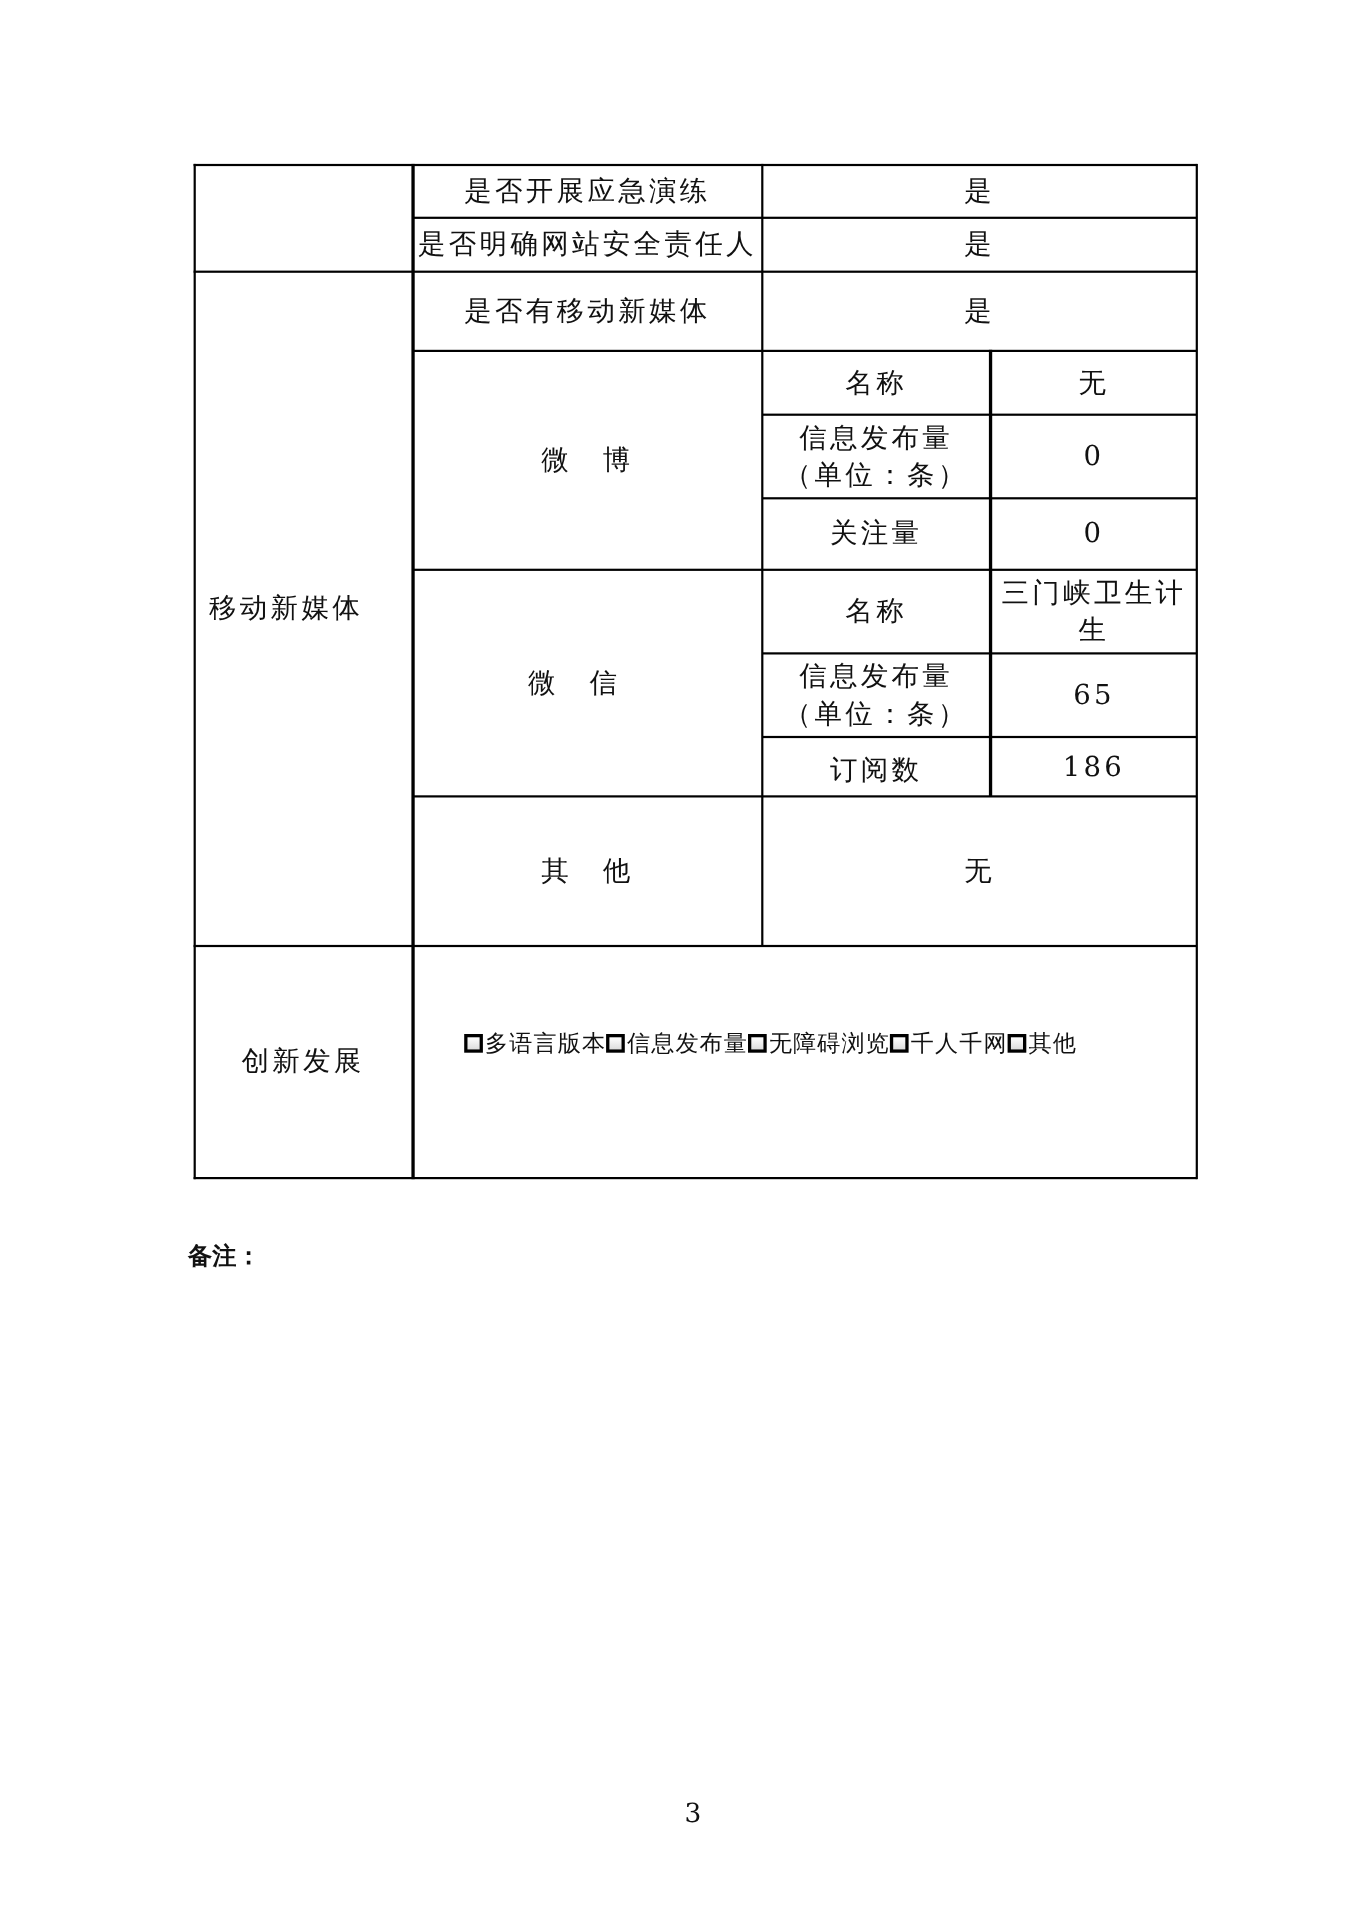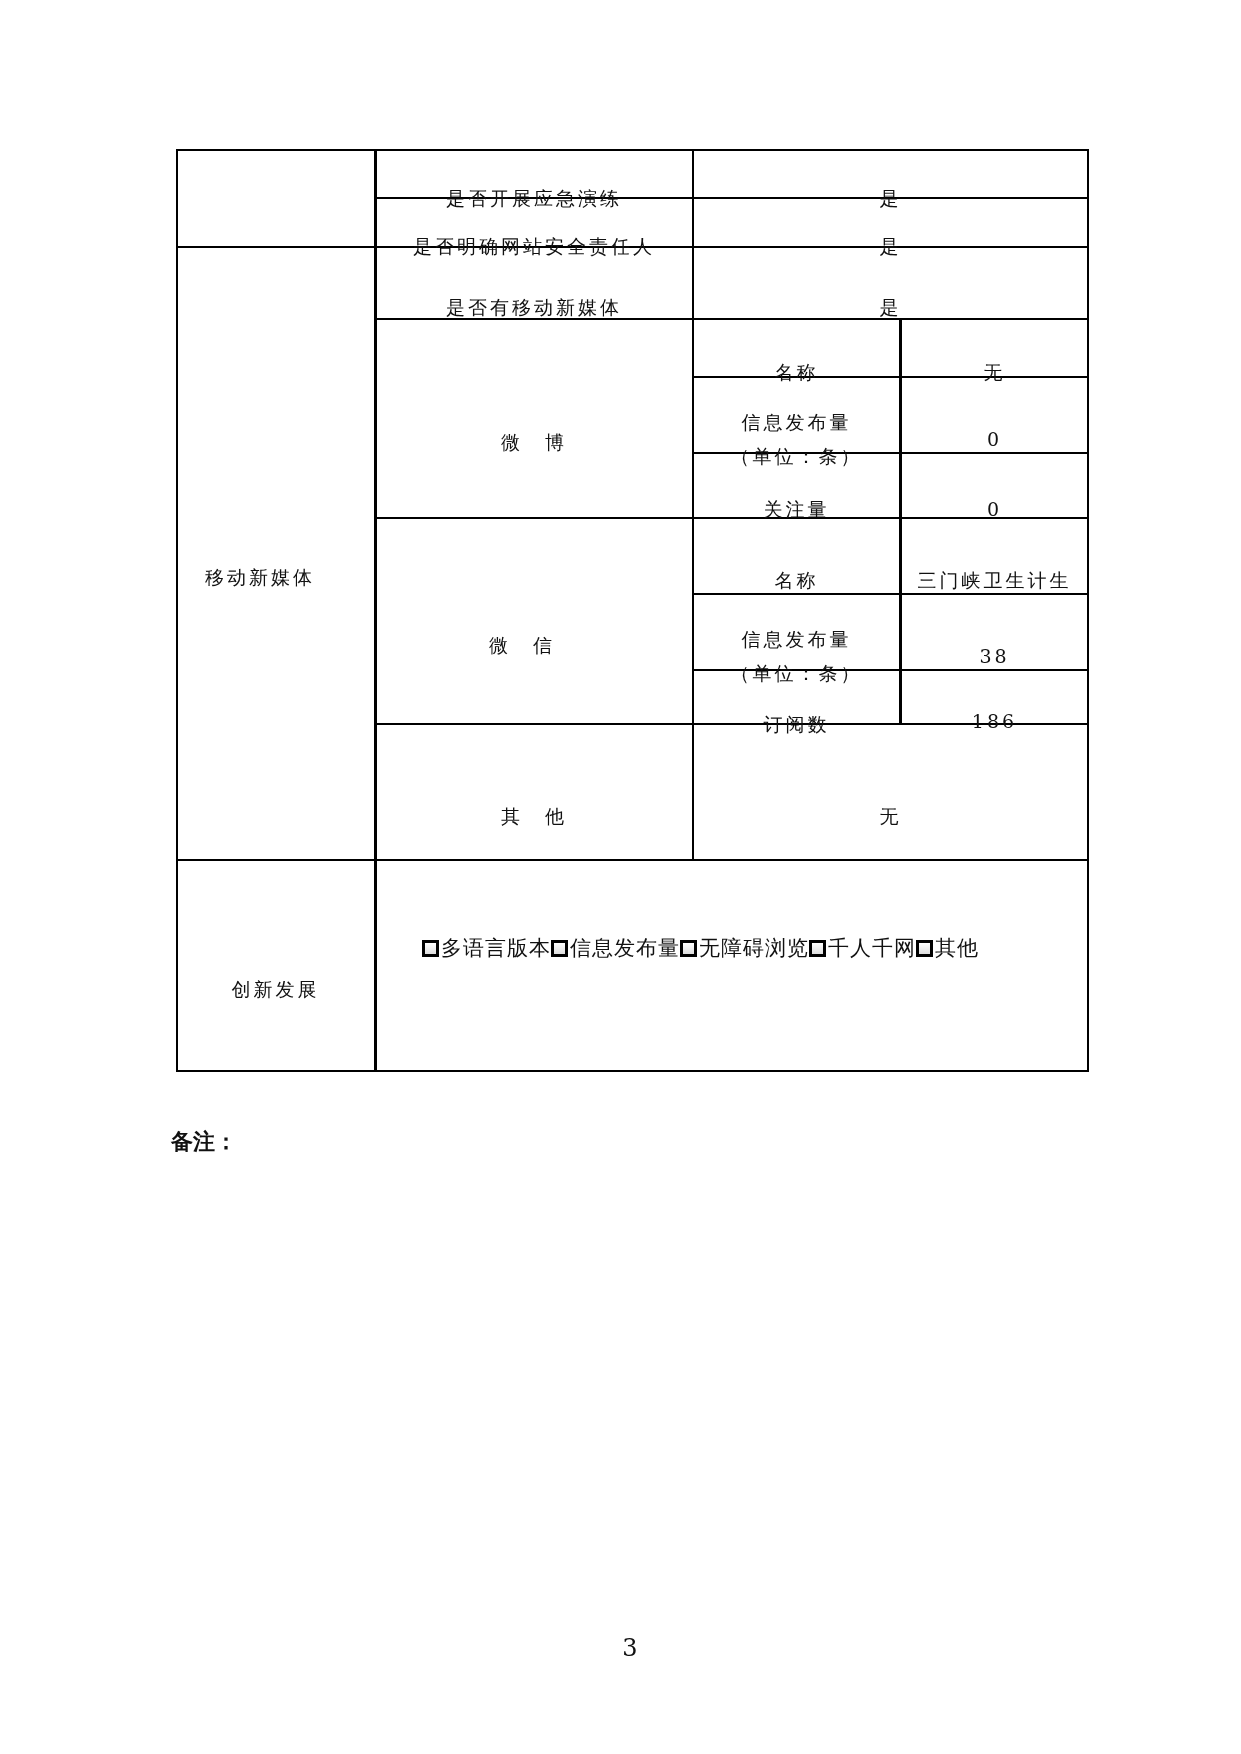--- a/index.html
+++ b/index.html
@@ -3,21 +3,21 @@
 <meta charset="utf-8">
 <style>
   html, body { margin:0; padding:0; background:#fff; }
   body { width:1241px; height:1754px; position:relative; overflow:hidden;
          font-family:"DejaVu Serif","Liberation Serif",serif; color:#111; }
   .ln { position:absolute; background:#000; }
   .h { height:1.5px; }
   .v { width:1.5px; }
   .vb { width:2.5px; }
   .cell { position:absolute; display:flex; align-items:center; justify-content:center;
-          text-align:left; font-size:19px; letter-spacing:3px; line-height:34px;margin-top:24px; }
+          text-align:left; font-size:25px; letter-spacing:3px; line-height:34px; }
   .cb { display:inline-block; width:17px; height:17px; border:3px solid #000; box-sizing:border-box;
         vertical-align:-2px; margin-right:2px; background:linear-gradient(#fff,#ddd); }
   .opts { font-size:21px; letter-spacing:1px; white-space:nowrap; }
   .note { position:absolute; left:171px; top:1127px; font-size:22px; font-weight:bold;
           font-family:Liberation Sans, sans-serif; }
   .pnum { position:absolute; left:0; width:1260px; top:1634px; text-align:center; font-size:24px; }
 </style>
 </head>
 <body>
 
@@ -57,29 +57,29 @@
   <div class="cell" style="left:694px;top:377px;width:205px;height:75px;flex-direction:column">
     <span>信息发布量</span>
     <span>（单位：条）</span>
   </div>
   <div class="cell" style="left:902px;top:377px;width:185px;height:75px">0</div>
   <div class="cell" style="left:694px;top:453px;width:205px;height:64px">关注量</div>
   <div class="cell" style="left:902px;top:453px;width:185px;height:64px">0</div>
 
   <div class="cell" style="left:364px;top:518px;width:316px;height:205px">微　信</div>
   <div class="cell" style="left:694px;top:518px;width:205px;height:75px">名称</div>
-  <div class="cell" style="left:902px;top:518px;width:185px;height:75px;flex-direction:row">
+  <div class="cell" style="left:902px;top:518px;width:185px;height:75px;flex-direction:column">
     <span>三门峡卫生计</span>
     <span>生</span>
   </div>
   <div class="cell" style="left:694px;top:594px;width:205px;height:75px;flex-direction:column">
     <span>信息发布量</span>
     <span>（单位：条）</span>
   </div>
-  <div class="cell" style="left:902px;top:594px;width:185px;height:75px">38</div>
+  <div class="cell" style="left:902px;top:594px;width:185px;height:75px">65</div>
   <div class="cell" style="left:694px;top:670px;width:205px;height:60px">订阅数</div>
   <div class="cell" style="left:902px;top:670px;width:185px;height:53px">186</div>
 
   <div class="cell" style="left:376px;top:724px;width:316px;height:135px">其　他</div>
   <div class="cell" style="left:694px;top:724px;width:393px;height:135px">无</div>
 
   <div class="cell" style="left:177px;top:860px;width:197px;height:210px">创新发展</div>
   <div style="position:absolute;left:422px;top:934px" class="opts">
     <span class="cb"></span><span>多语言版本</span><span class="cb"></span><span>信息发布量</span><span class="cb"></span><span>无障碍浏览</span><span class="cb"></span><span>千人千网</span><span class="cb"></span><span>其他</span>
   </div>

